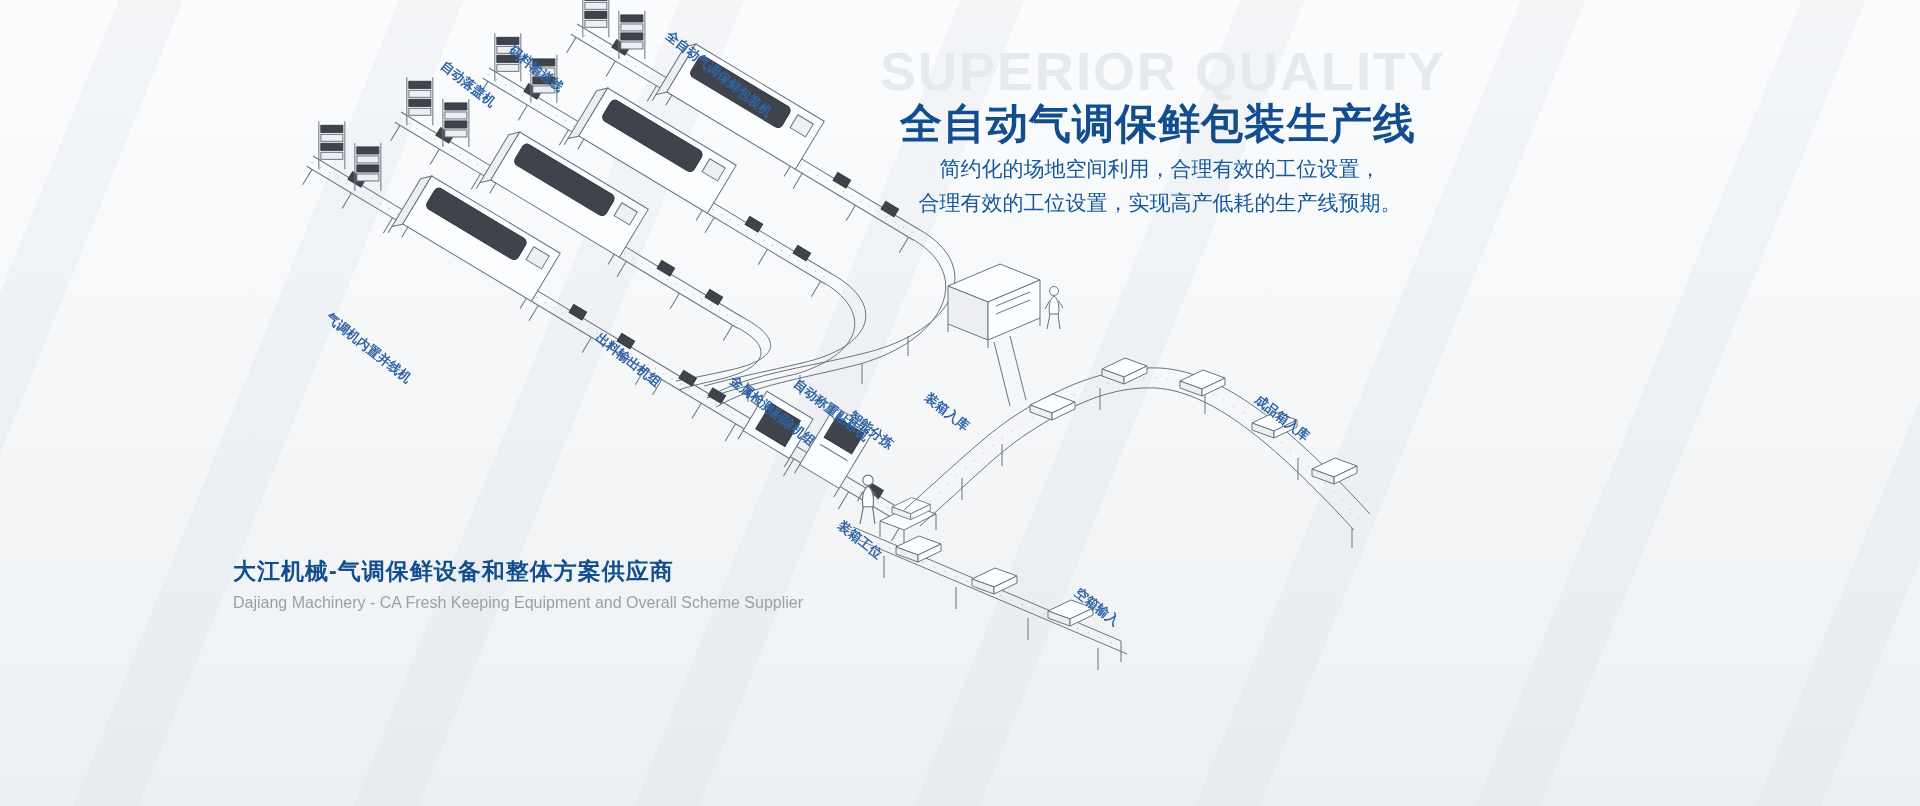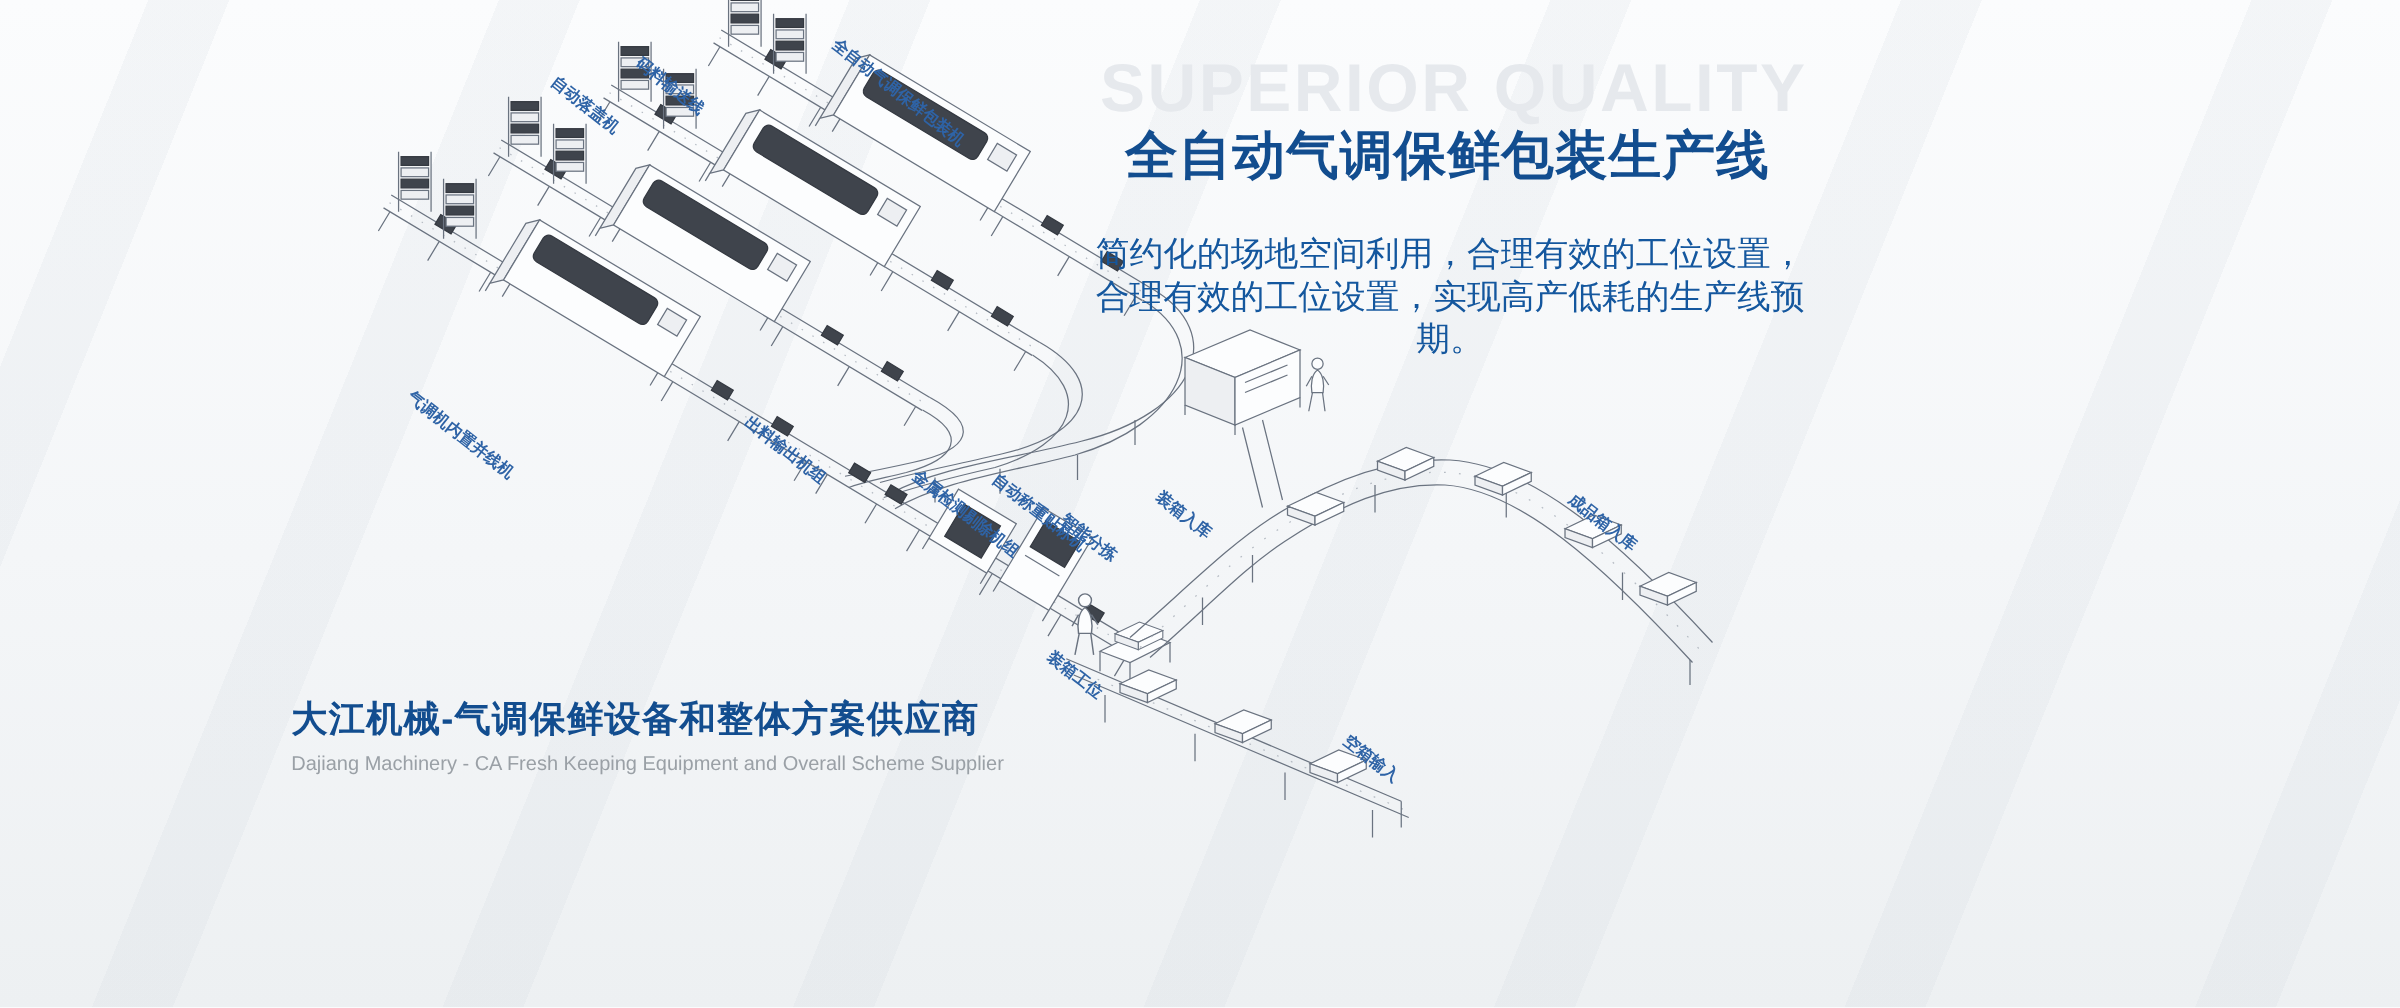--- a/index.html
+++ b/index.html
@@ -27,24 +27,24 @@
     text-align:center; font-size:54px; font-weight:bold; letter-spacing:2px;
     color:#e6e9ed; white-space:nowrap;
   }
   .headline{
     position:absolute; left:900px; top:96px; width:520px; z-index:3;
     text-align:left; font-size:42px; font-weight:bold; letter-spacing:1px;
     color:#124d8f; white-space:nowrap;
   }
   .subtitle{
     position:absolute; left:860px; top:152px; width:600px; z-index:3;
-    text-align:center; font-size:27px; line-height:34px; color:#14579e;margin-top:34px;
+    text-align:center; font-size:21px; line-height:34px; color:#14579e;
   }
   .footer{ position:absolute; left:233px; top:556px; z-index:3; }
-  .footer-zh{ font-size:29px; font-weight:bold; color:#124d8f; letter-spacing:1px; }
+  .footer-zh{ font-size:23px; font-weight:bold; color:#124d8f; letter-spacing:1px; }
   .footer-en{ margin-top:7px; font-size:16px; color:#9aa0a6; }
 
   .labels{ position:absolute; inset:0; z-index:4; pointer-events:none; }
   .mlabel{
     position:absolute; font-size:13px; font-weight:bold; color:#2e63a6;
     white-space:nowrap; transform-origin:0 0; transform:rotate(38deg);
   }
 </style>
 </head>
 <body>

